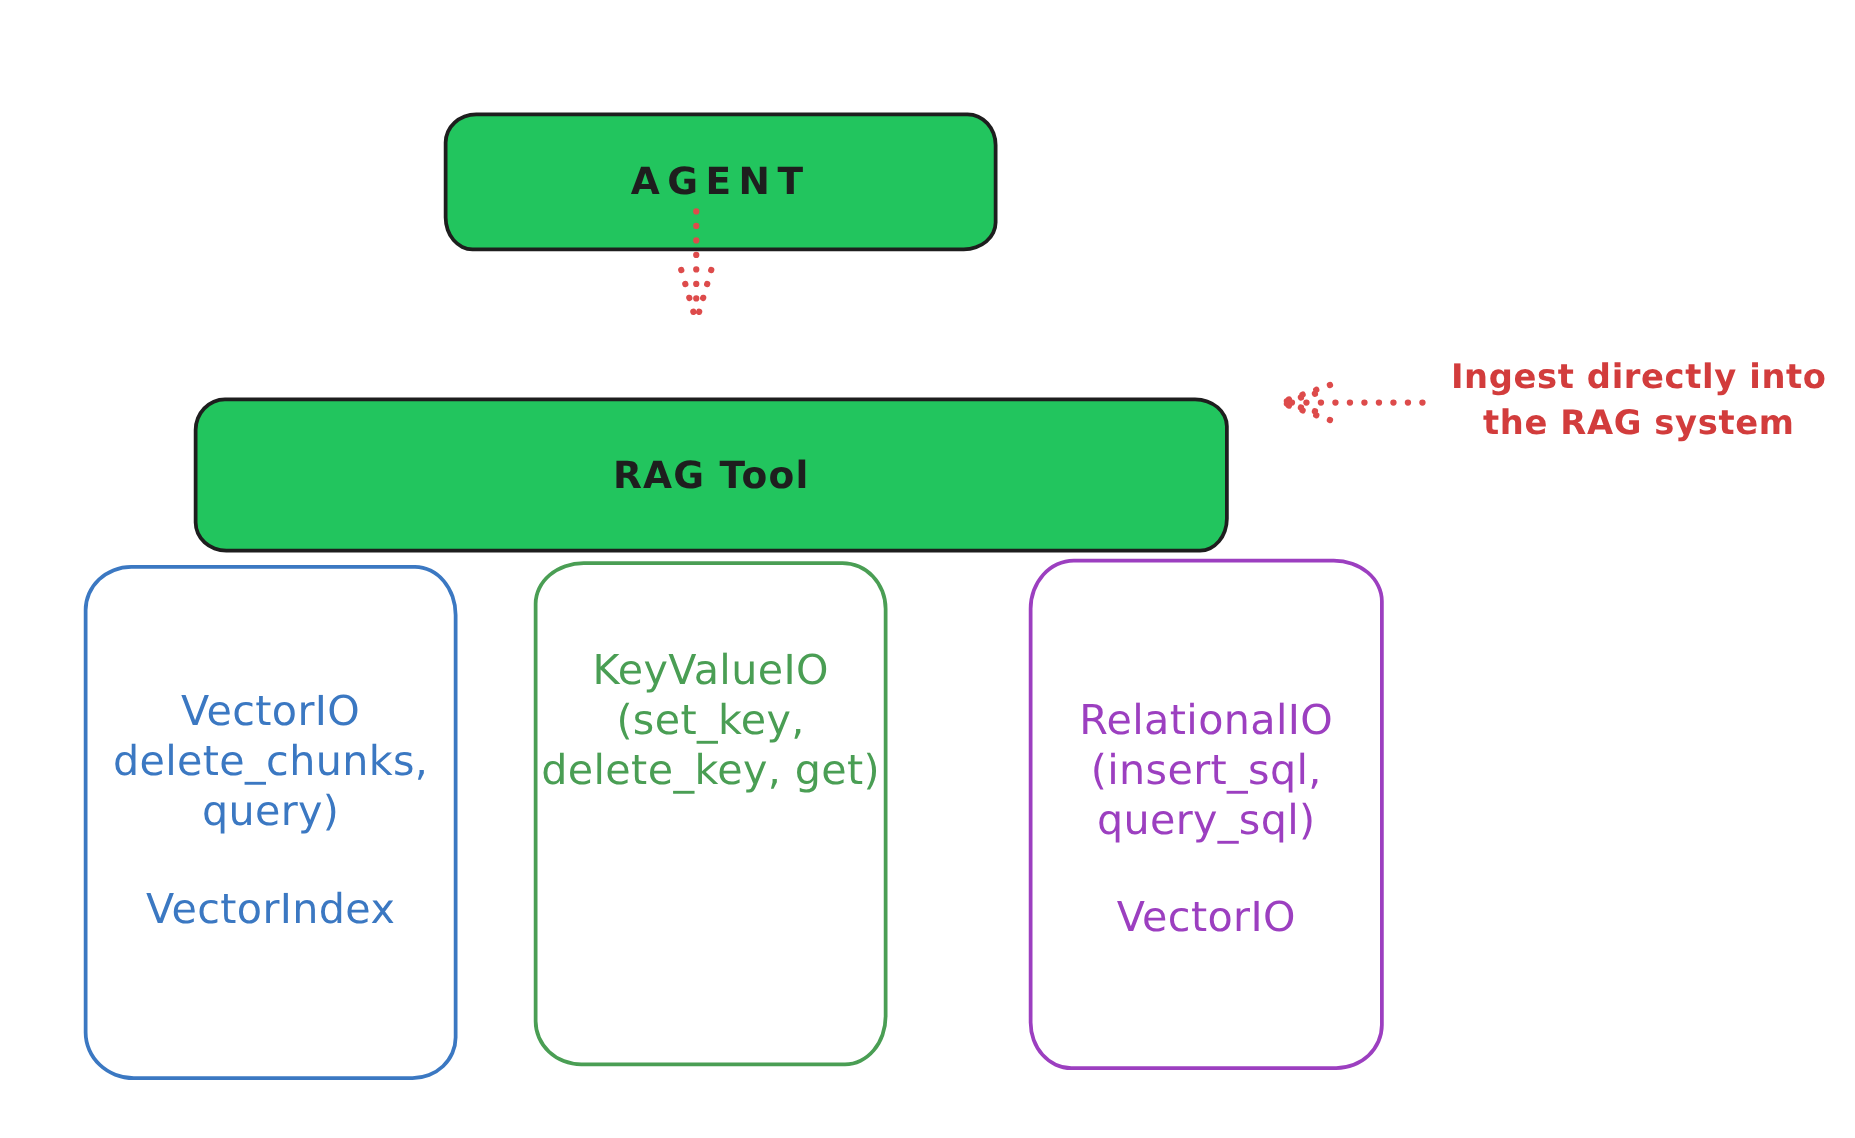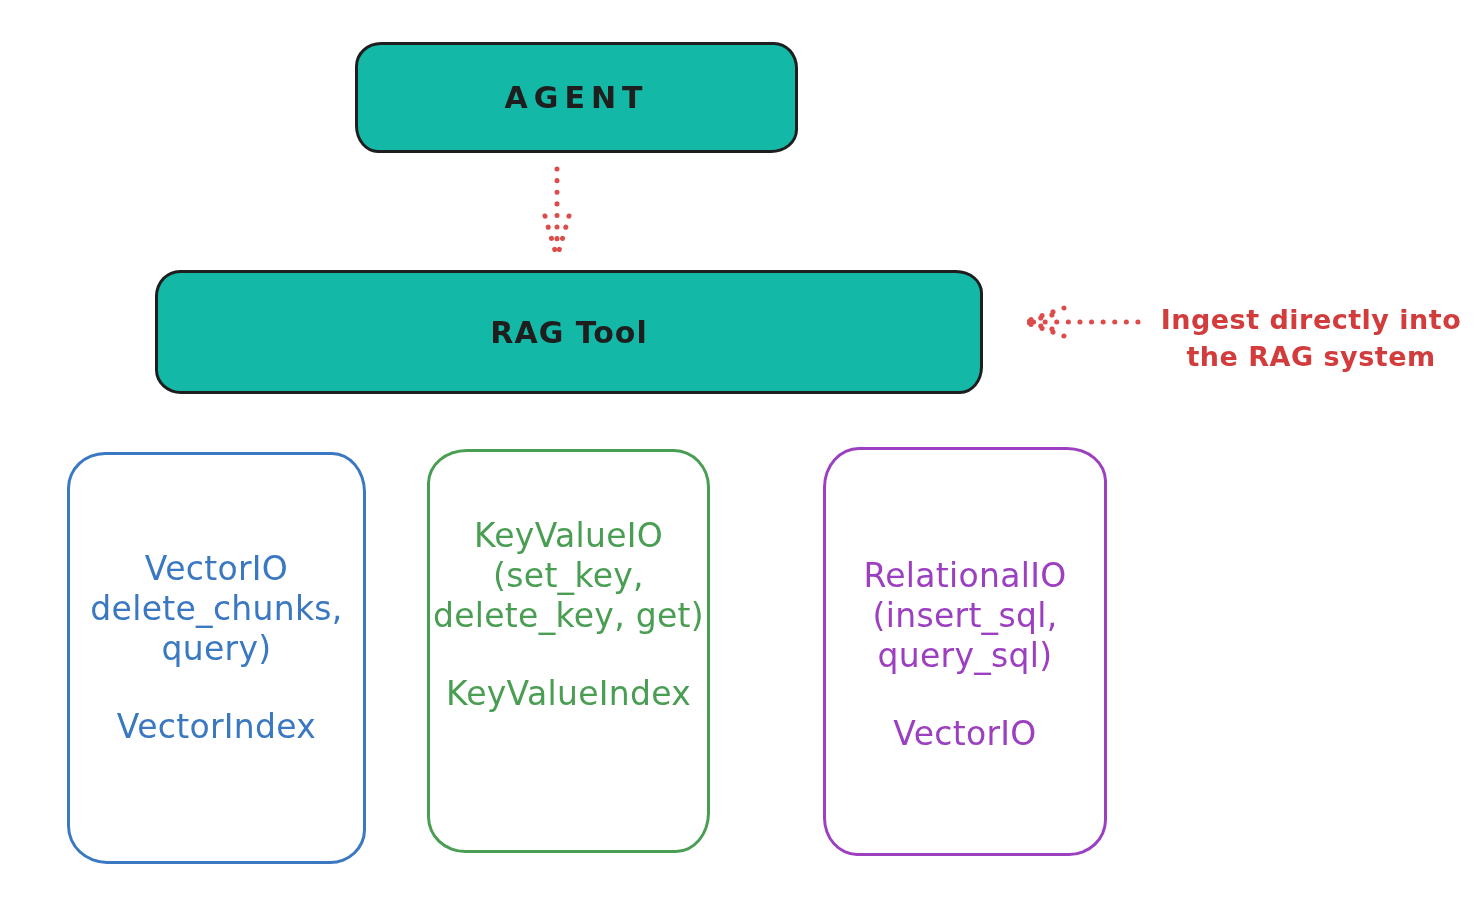--- a/index.html
+++ b/index.html
@@ -15,23 +15,24 @@
     background: #ffffff;
     overflow: hidden;
   }
   
   .flow-node {
     position: absolute;
     display: flex;
     align-items: center;
     justify-content: center;
     border: 3.5px solid #1e1e1e;
-    background: #14b8a6;
+    background: #22c55e;
     color: #1e1e1e;
     box-sizing: border-box;
+    margin-top: 48px;
   }
   .agent-node {
     left: 355px; top: 42px;
     width: 443px; height: 111px;
     border-radius: 26px 24px 27px 23px / 24px 26px 23px 27px;
     font-size: 30px;
     font-weight: bold;
     letter-spacing: 6px;
   }
   .rag-node {
@@ -49,21 +50,21 @@
     stroke-width: 5;
     stroke-linecap: round;
     stroke-dasharray: 0.1 11.5;
     fill: none;
   }
   .arrow-down-svg { left: 541px; top: 166px; }
   .arrow-left-svg { left: 1012px; top: 302px; }
   
   .annotation {
     position: absolute;
-    left: 1138px; top: 301px;
+    left: 1138px; top: 283px;
     width: 346px;
     text-align: center;
     color: #d23c3c;
     font-size: 27px;
     font-weight: bold;
     line-height: 37px;
     letter-spacing: 0.5px;
   }
   
   .store-box {
@@ -142,21 +143,20 @@
     <div>VectorIO</div>
     <div>delete_chunks,</div>
     <div>query)</div>
     <div class="store-footer">VectorIndex</div>
   </div>
 
   <div class="store-box store-green">
     <div>KeyValueIO</div>
     <div>(set_key,</div>
     <div>delete_key, get)</div>
-    <div class="store-footer">KeyValueIndex</div>
   </div>
 
   <div class="store-box store-purple">
     <div>RelationalIO</div>
     <div>(insert_sql,</div>
     <div>query_sql)</div>
     <div class="store-footer">VectorIO</div>
   </div>
 
 </div>

